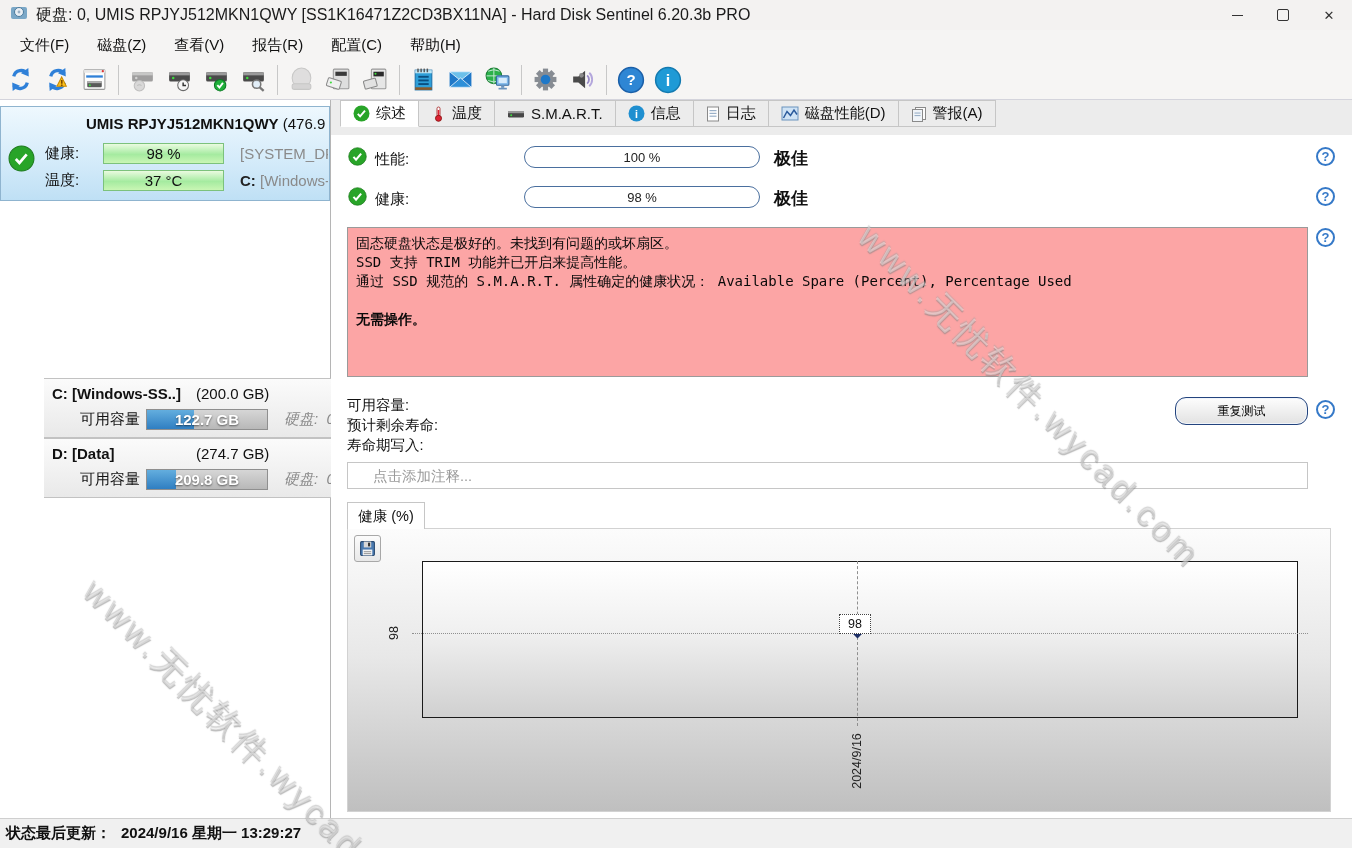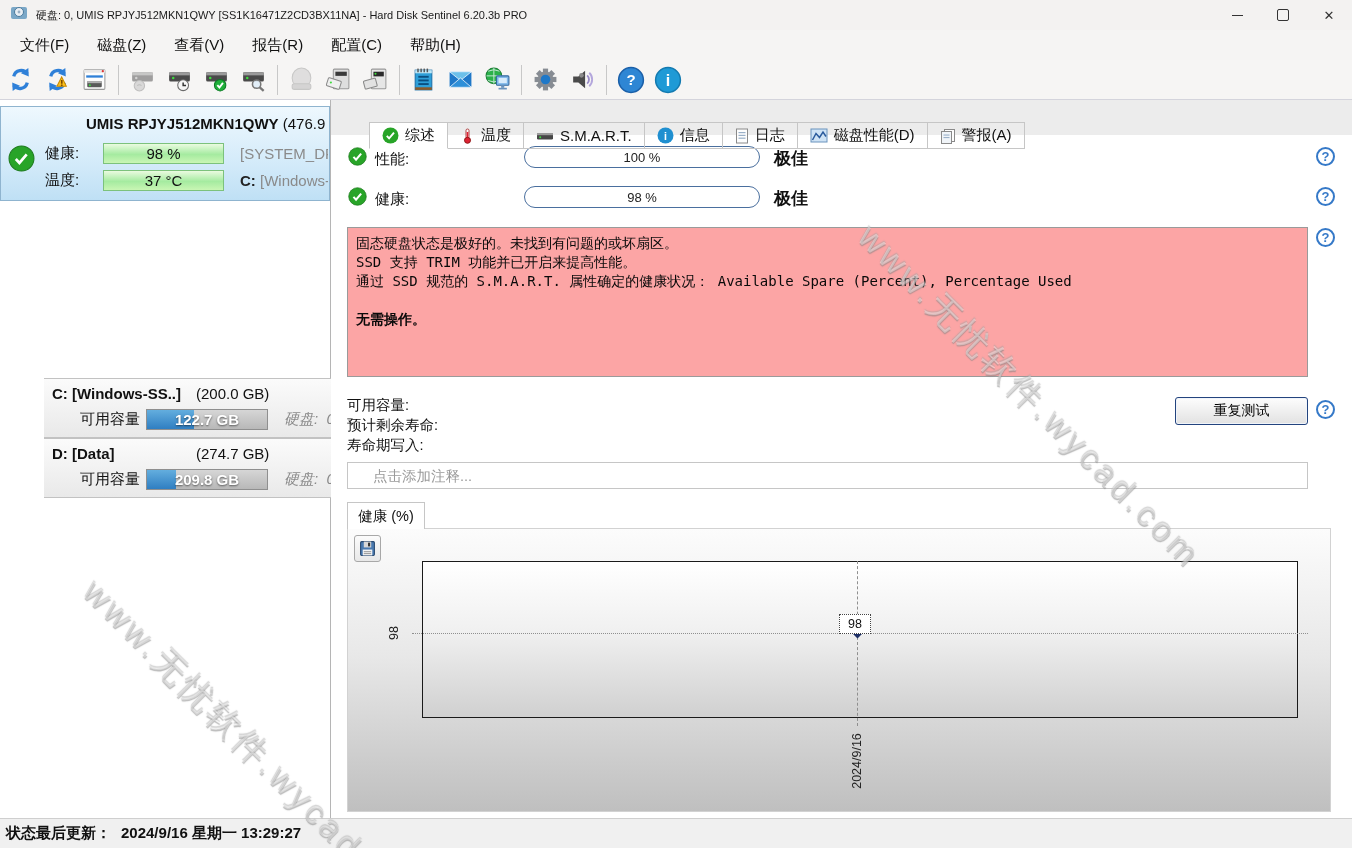--- a/index.html
+++ b/index.html
@@ -2,21 +2,21 @@
 <html><head>
 <meta charset="utf-8">
 <style>
   * { margin:0; padding:0; box-sizing:border-box; }
   html,body { width:1352px; height:848px; overflow:hidden; }
   body { font-family:"Liberation Sans","DejaVu Sans",sans-serif; background:#ececec; position:relative; color:#111; }
 
   
   .titlebar { position:absolute; left:0; top:0; width:1352px; height:30px; background:#f3f2f1; display:flex; align-items:center; }
   .titlebar .appicon { margin:0 8px 0 10px; }
-  .titlebar .title { font-size:11px; color:#1a1a1a; }
+  .titlebar .title { font-size:16px; color:#1a1a1a; }
   .wincontrols { margin-left:auto; display:flex; height:30px; }
   .wbtn { width:46px; height:30px; display:flex; align-items:center; justify-content:center; color:#333; }
   .wbtn.min::before { content:""; width:11px; border-bottom:1.5px solid #333; display:block; }
   .wbtn.max::before { content:""; width:10px; height:10px; border:1.5px solid #333; border-radius:2px; display:block; }
   .wbtn.close::before { content:"\2715"; font-size:13px; }
 
   
   .menubar { position:absolute; left:0; top:30px; width:1352px; height:30px; background:#f5f4f3; display:flex; align-items:center; padding-left:6px; }
   .menu-item { font-size:15px; padding:3px 14px; }
 
@@ -45,38 +45,38 @@
   .part-row .plabel { margin-left:36px; width:66px; font-size:15px; }
   .ptrack { position:relative; width:122px; height:21px; border:1px solid #8f8f8f; background:linear-gradient(180deg,#d6d6d6,#b8b8b8); }
   .pfill { position:absolute; left:0; top:0; height:100%; background:linear-gradient(180deg,#63aede,#2f7ec2); }
   .pvalue { position:absolute; left:0; top:0; width:100%; text-align:center; color:#fff; font-weight:bold; font-size:15px; line-height:19px; text-shadow:0 1px 2px rgba(0,0,0,.55); }
   .part-row .pdisk { margin-left:16px; font-size:15px; font-style:italic; color:#8a8a8a; }
 
   
   .main { position:absolute; left:331px; top:100px; width:1021px; height:718px; background:#ececec; }
   .main-content { position:absolute; left:0; top:35px; width:1021px; height:683px; background:#fff; }
 
-  .tabstrip { position:absolute; left:9px; top:22px; height:35px; display:flex; z-index:3;margin-left:29px; }
+  .tabstrip { position:absolute; left:9px; top:0; height:35px; display:flex; z-index:3; }
   .tab { display:flex; align-items:center; gap:6px; padding:0 12px; font-size:15px; border:1px solid #c6c6c6; border-left:none; background:transparent; height:27px; }
   .tab:first-child { border-left:1px solid #c6c6c6; }
   .tab.active { background:#fff; border-bottom:1px solid #fff; }
 
   .metric-check { position:absolute; left:17px; }
   .mlabel { position:absolute; left:44px; font-size:15px; }
   .rainbow { position:absolute; left:193px; width:236px; height:22px; border:1px solid #4a6f9e; border-radius:11px; overflow:hidden; background:#fff; }
   .rainbow .rfill { height:100%; background:linear-gradient(90deg,#e23b3b 0%,#e87a2e 22%,#ecd53a 45%,#b8dc38 62%,#52ce3a 85%,#3ecb3c 100%); }
   .rainbow .rvalue { position:absolute; left:0; top:0; width:100%; text-align:center; font-size:13px; line-height:21px; color:#222; }
   .rating { position:absolute; left:443px; font-size:17px; font-weight:bold; }
   .qicon { position:absolute; width:19px; height:19px; border:2px solid #3579c8; border-radius:50%; background:#fff; color:#3579c8; font-weight:bold; font-size:13px; text-align:center; line-height:15px; }
 
   .status-panel { position:absolute; left:16px; top:127px; width:961px; height:150px; background:#fca5a5; border:1px solid #9a9a9a; padding:6px 8px; font-family:"DejaVu Sans Mono","Liberation Mono",monospace; font-size:14px; line-height:19px; color:#0a0a0a; }
   .status-panel .bold { font-weight:bold; }
 
   .ilabel { position:absolute; left:16px; font-size:14.5px; }
-  .retest-btn { position:absolute; left:844px; top:297px; width:133px; height:28px; border:1px solid #23447e; border-radius:3px; background:linear-gradient(180deg,#fdfdfd,#e2e2e2); font-size:14px; font-family:inherit; box-shadow:inset 0 0 0 1px #f0f4fa; }
+  .retest-btn { position:absolute; left:844px; top:297px; width:133px; height:28px; border:1px solid #23447e; border-radius:11px; background:linear-gradient(180deg,#fdfdfd,#e2e2e2); font-size:12px; font-family:inherit; box-shadow:inset 0 0 0 1px #f0f4fa; }
   .comment-input { position:absolute; left:16px; top:362px; width:961px; height:27px; border:1px solid #c6c6c6; font-size:14.5px; padding:0 25px; color:#222; font-family:inherit; }
   .comment-input::placeholder { color:#9a9a9a; }
 
   .chart-tab { position:absolute; left:16px; top:402px; width:78px; height:27px; background:#fff; border:1px solid #c6c6c6; border-bottom:none; z-index:2; font-size:14.5px; display:flex; align-items:center; justify-content:center; }
   .chart-panel { position:absolute; left:16px; top:428px; width:984px; height:284px; border:1px solid #d2d2d2; background:linear-gradient(180deg,#fcfcfc 0%,#e8e8e8 45%,#bfbfbf 100%); }
   .save-btn { position:absolute; left:6px; top:6px; width:27px; height:27px; border:1px solid #a8a8a8; border-radius:3px; background:linear-gradient(180deg,#fbfbfb,#e8e8e8); display:flex; align-items:center; justify-content:center; }
   .plot { position:absolute; left:74px; top:32px; width:876px; height:157px; border:1px solid #1a1a1a; background:linear-gradient(180deg,#ffffff 0%,#f0f0f0 45%,#d0d0d0 100%); }
   .hline { position:absolute; left:64px; top:104px; width:896px; border-top:1.5px dotted #8f8f8f; }
   .vline { position:absolute; left:509px; top:32px; height:165px; border-left:1px dashed #8f8f8f; }
   .dpoint { position:absolute; left:506px; top:101px; width:7px; height:7px; background:#1d2f66; transform:rotate(45deg); }

